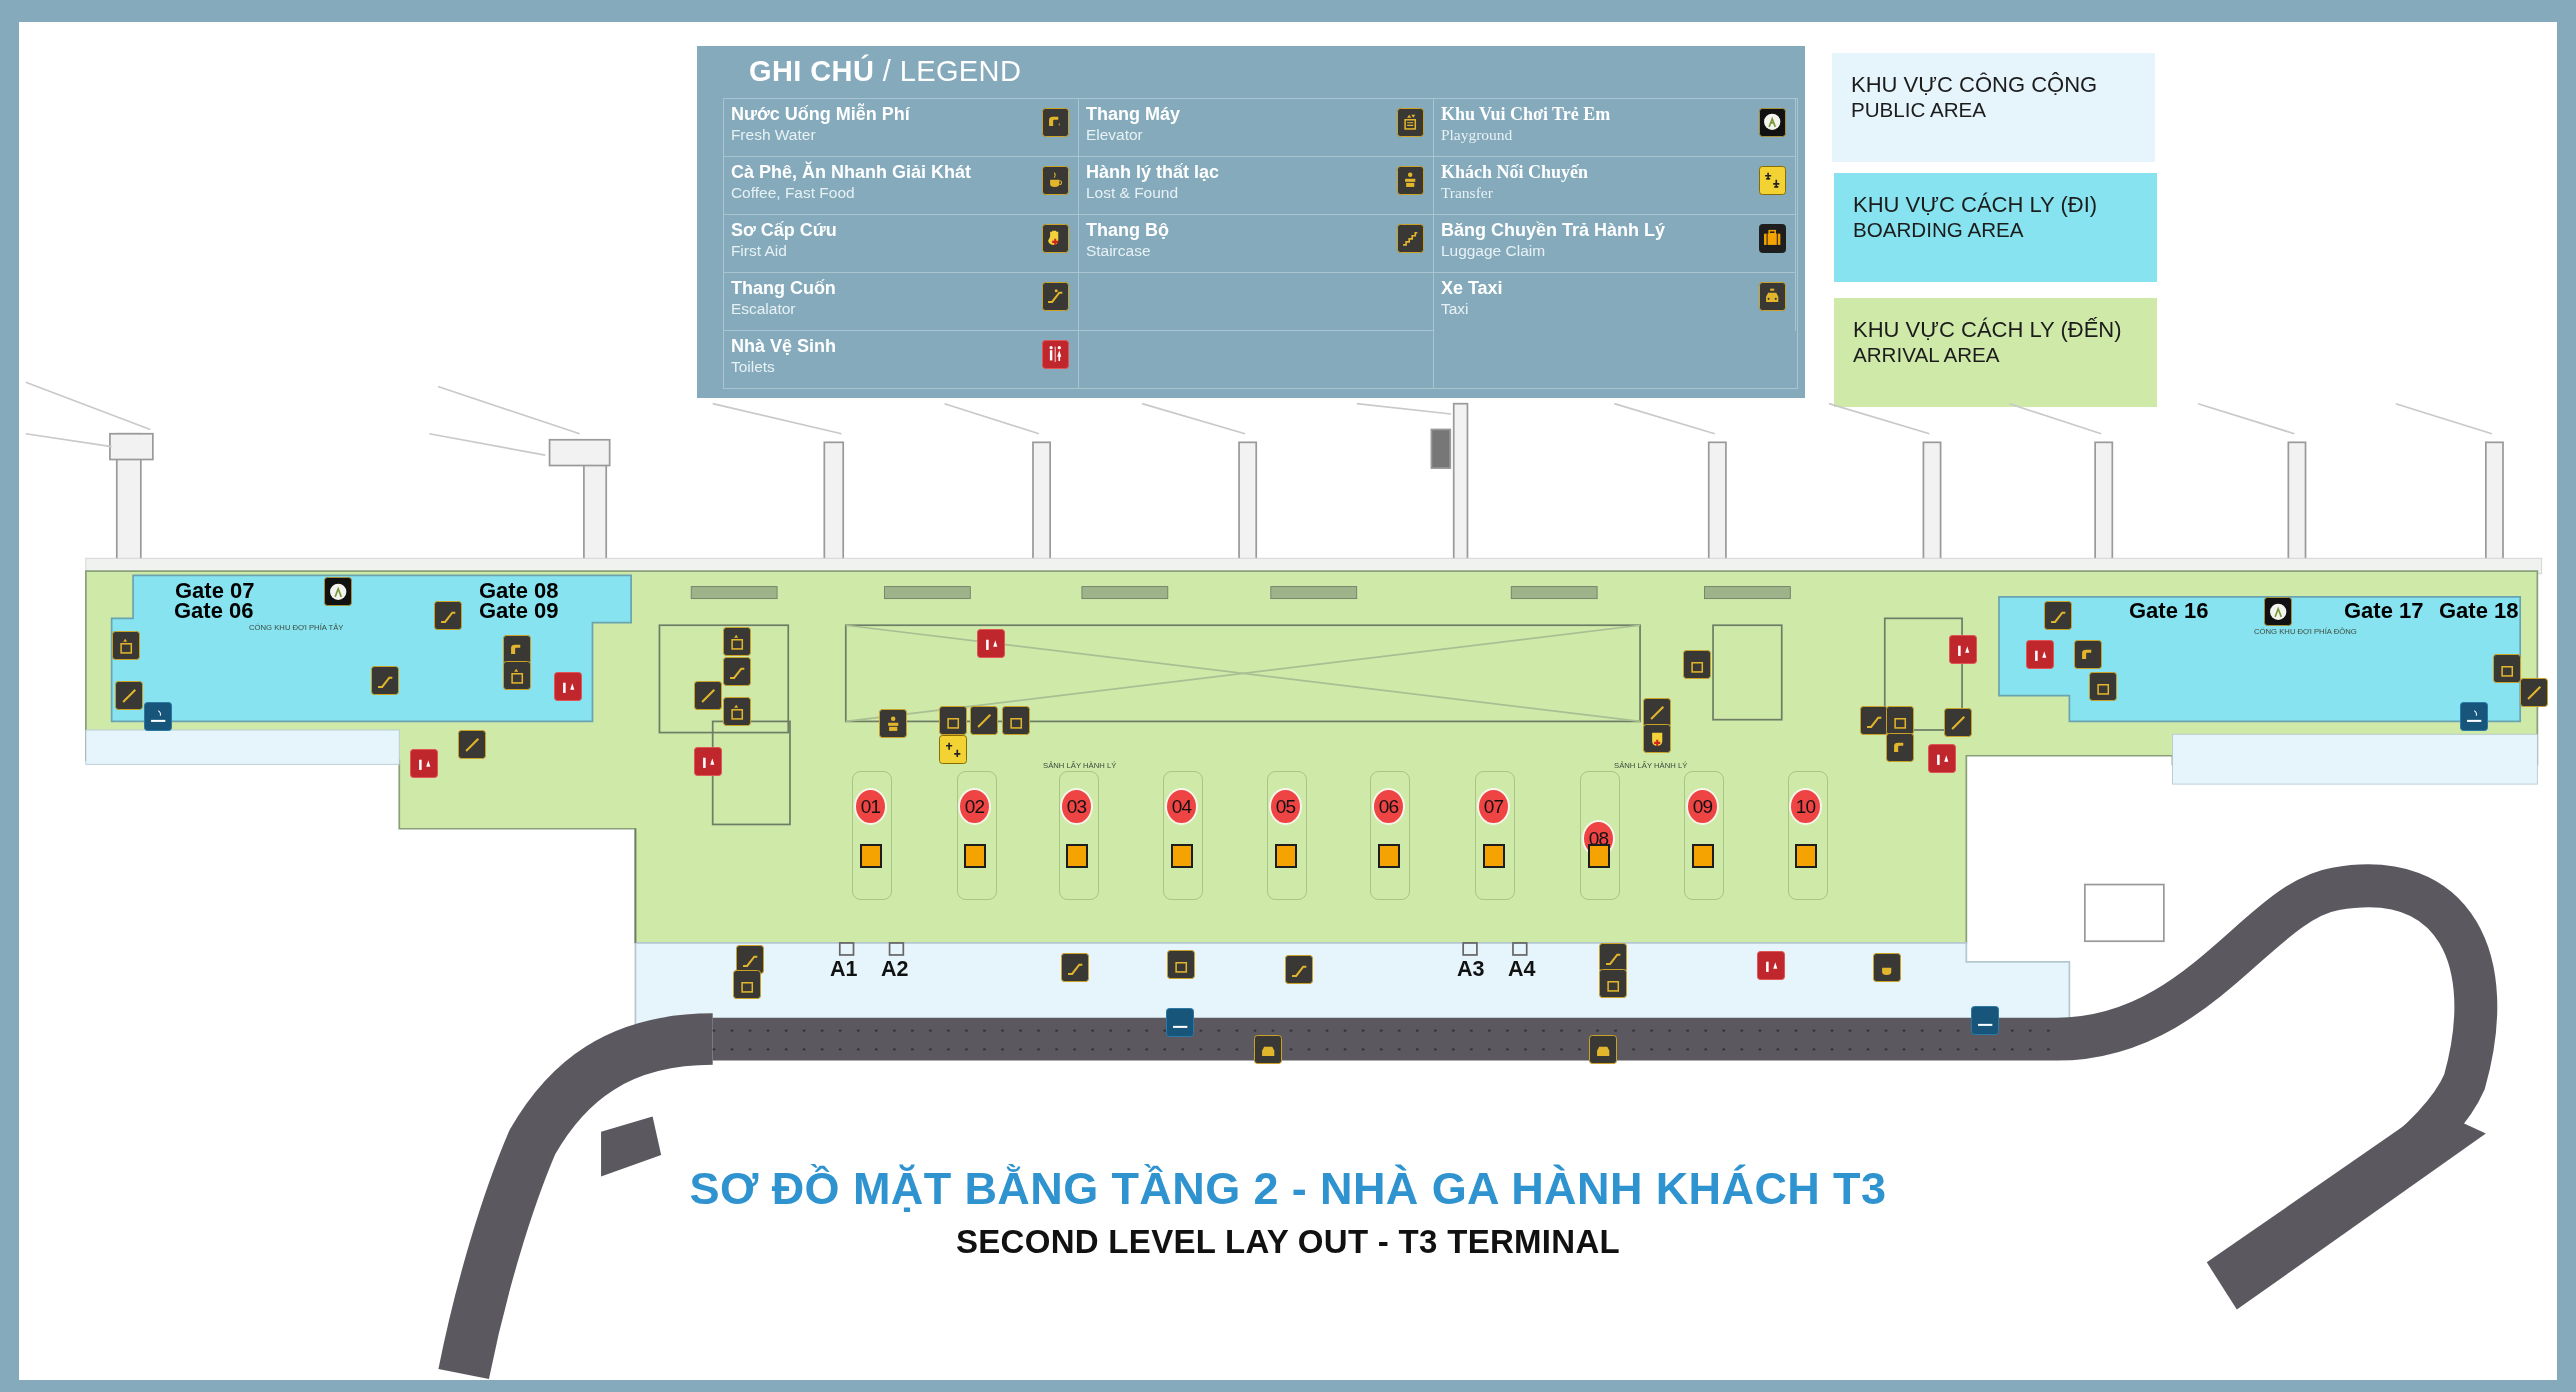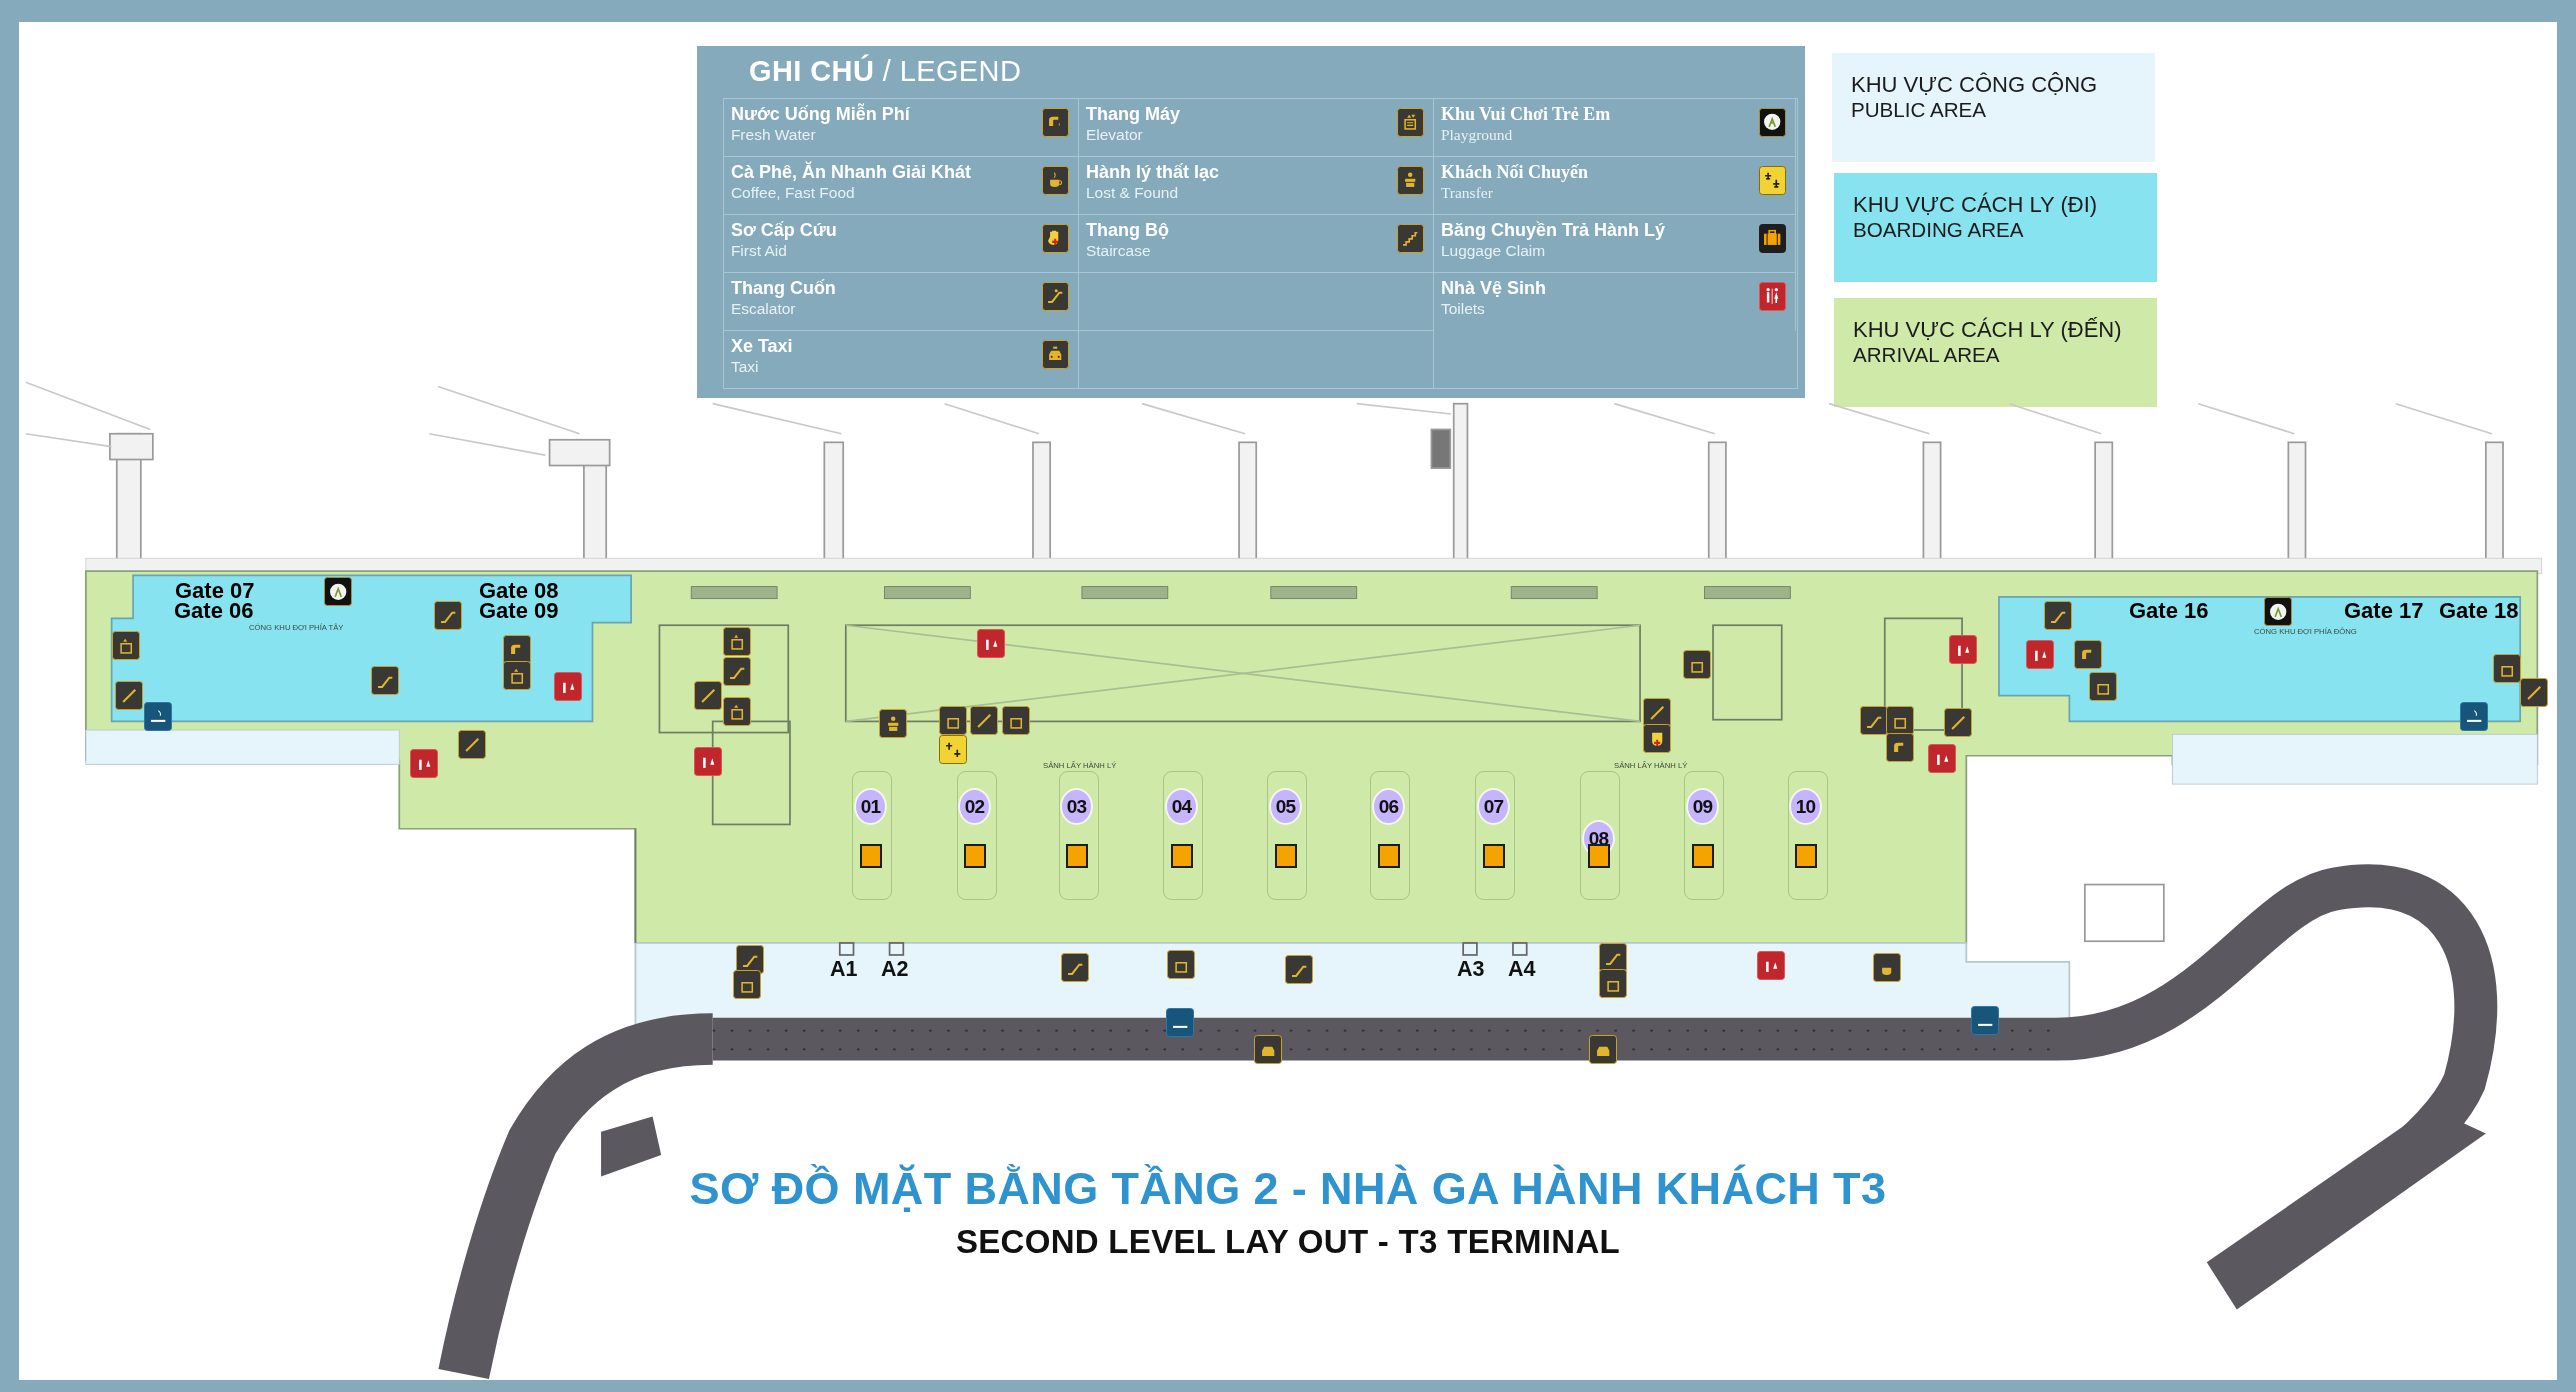--- a/index.html
+++ b/index.html
@@ -56,22 +56,22 @@
   .ico.red { background: #c0272d; border-color: #e05555; }
   .ico.yellow { background: #f3d233; border-color: #8a6d00; }
   .ico.blue { background: #17567a; border-color: #2b79a4; }
   .ico.luggage { background: #1e1e1e; border-color: #1e1e1e; }
   .ico.play { background: #111; border-color: #a88f3a; }
 
   .gate-label { position: absolute; font-weight: bold; font-size: 22px; color: #000000; white-space: nowrap; }
   .small-label { position: absolute; font-size: 7.7px; color: #3c4a3c; white-space: nowrap; }
   .carousel-num {
     position: absolute; width: 29px; height: 33px; border-radius: 50%;
-    background: #c4b5fd; border: 2.6px solid #f7f6ea; color: #111;
-    font-weight: bold; font-size: 19px; display: flex; align-items: center; justify-content: center;
+    background: #ef4444; border: 2.6px solid #f7f6ea; color: #111;
+    font-weight: normal; font-size: 19px; display: flex; align-items: center; justify-content: center;
     letter-spacing: -0.9px;
   }
   .carousel-lane {
     position: absolute; width: 38px; height: 127px; border-radius: 8.6px;
     border: 0.9px solid rgba(120,150,90,0.45);
   }
   .lug {
     position: absolute; width: 22px; height: 24px; background: #f4a300;
     border: 2.6px solid #1d1d1d; box-sizing: border-box;
   }
@@ -198,42 +198,42 @@
       <div class="lg-en">Escalator</div>
       <div class="ico lg-icon">
           <svg viewBox="0 0 20 20">
             <path d="M3 16 h4 l7 -9 h3" stroke="#e2b62c" stroke-width="2" fill="none"></path>
             <circle cx="11" cy="5" r="1.5" fill="#e2b62c"></circle>
           </svg>
         </div>
     </div>
     <div class="lg-cell"></div>
 
+    <div class="lg-cell" style="border-bottom:none;">
+      <div class="lg-vi">Xe Taxi</div>
+      <div class="lg-en">Taxi</div>
+      <div class="ico lg-icon">
+          <svg viewBox="0 0 20 20">
+            <rect x="8" y="3" width="4" height="2" fill="#e2b62c"></rect>
+            <path d="M4 11 l2 -4 h8 l2 4 v5 h-12z" fill="#e2b62c"></path>
+            <circle cx="6.5" cy="13" r="1" fill="#333"></circle>
+            <circle cx="13.5" cy="13" r="1" fill="#333"></circle>
+          </svg>
+        </div>
+    </div>
     <div class="lg-cell" style="border-bottom:none;">
       <div class="lg-vi">Nhà Vệ Sinh</div>
       <div class="lg-en">Toilets</div>
       <div class="ico red lg-icon">
           <svg viewBox="0 0 20 20">
             <circle cx="6" cy="4" r="1.6" fill="#fff"></circle>
             <rect x="4.8" y="6.5" width="2.4" height="10" fill="#fff"></rect>
             <circle cx="14" cy="4" r="1.6" fill="#fff"></circle>
             <path d="M12 13 l2 -6.5 l2 6.5z M13.2 13 v4 h1.6 v-4" fill="#fff"></path>
             <path d="M10 3 v15" stroke="#fff" stroke-width="0.8"></path>
-          </svg>
-        </div>
-    </div>
-    <div class="lg-cell" style="border-bottom:none;">
-      <div class="lg-vi">Xe Taxi</div>
-      <div class="lg-en">Taxi</div>
-      <div class="ico lg-icon">
-          <svg viewBox="0 0 20 20">
-            <rect x="8" y="3" width="4" height="2" fill="#e2b62c"></rect>
-            <path d="M4 11 l2 -4 h8 l2 4 v5 h-12z" fill="#e2b62c"></path>
-            <circle cx="6.5" cy="13" r="1" fill="#333"></circle>
-            <circle cx="13.5" cy="13" r="1" fill="#333"></circle>
           </svg>
         </div>
     </div>
     <div class="lg-cell" style="border-bottom:none;"></div>
   </div>
 </div>
 
 <div class="area-key" style="left:1832px; top:53px; background:#e6f4fb;">
   <div class="vi">KHU VỰC CÔNG CỘNG</div>
   <div class="en">PUBLIC AREA</div>

